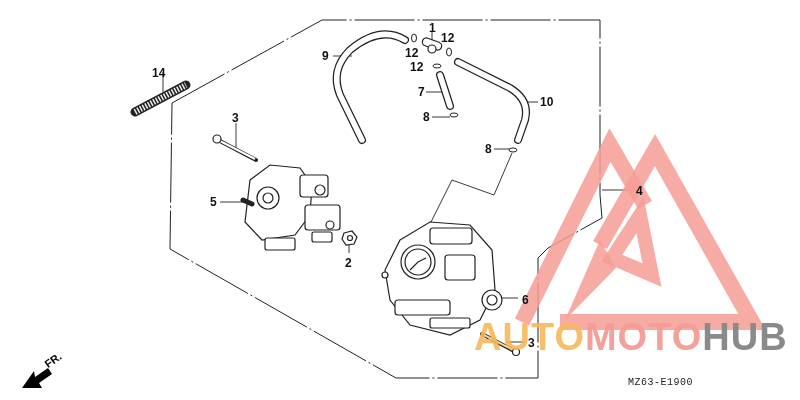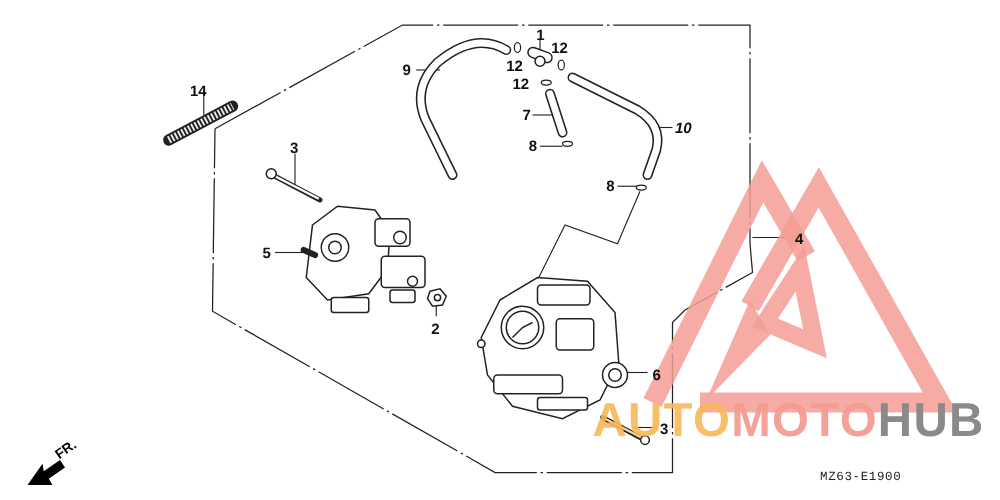--- a/index.html
+++ b/index.html
@@ -3,21 +3,21 @@
 <meta charset="utf-8">
 <style>
   html, body { margin: 0; padding: 0; background: #ffffff; }
   body { width: 800px; height: 400px; overflow: hidden; position: relative;
          font-family: "Liberation Sans", sans-serif; }
   #stage { position: absolute; left: 0; top: 0; width: 800px; height: 400px; }
   .callout { position: absolute; font-family: "Liberation Sans", sans-serif;
              font-weight: bold; font-size: 12px; color: #111; line-height: 1; }
   .code { position: absolute; left: 628px; top: 377px;
           font-family: "Liberation Mono", monospace; font-size: 10px;
-          color: #222; letter-spacing: 0.5px; margin-left: 28px; }
+          color: #222; letter-spacing: 0.5px; }
   .fr { position: absolute; left: 44px; top: 354px; font-weight: bold;
         font-size: 11px; color: #000; transform: rotate(-35deg);
         font-family: "Liberation Sans", sans-serif; }
   .wm-text { position: absolute; left: 474px; top: 318px; font-weight: 900;
              font-size: 38px; letter-spacing: 1px; line-height: 1;
              font-family: "Liberation Sans", sans-serif; }
   .wm-auto { color: #f8b859; opacity: 0.9; }
   .wm-moto { color: #f59c94; opacity: 0.95; }
   .wm-hub  { color: #8a8a8a; }
 </style>
@@ -140,21 +140,21 @@
 
   
   <div id="callouts">
       <div class="callout" style="left: 429px; top: 22px;">1</div>
       <div class="callout" style="left: 405px; top: 47px;">12</div>
       <div class="callout" style="left: 441px; top: 32px;">12</div>
       <div class="callout" style="left: 410px; top: 61px;">12</div>
       <div class="callout" style="left: 322px; top: 50px;">9</div>
       <div class="callout" style="left: 418px; top: 86px;">7</div>
       <div class="callout" style="left: 423px; top: 111px;">8</div>
-      <div class="callout" style="left: 540px; top: 96px; font-style: italic;">10</div>
+      <div class="callout" style="left: 540px; top: 96px;">10</div>
       <div class="callout" style="left: 485px; top: 143px;">8</div>
       <div class="callout" style="left: 152px; top: 67px;">14</div>
       <div class="callout" style="left: 232px; top: 112px;">3</div>
       <div class="callout" style="left: 210px; top: 196px;">5</div>
       <div class="callout" style="left: 345px; top: 257px;">2</div>
       <div class="callout" style="left: 636px; top: 185px;">4</div>
       <div class="callout" style="left: 522px; top: 294px;">6</div>
       <div class="callout" style="left: 528px; top: 337px;">3</div>
     </div>
 

